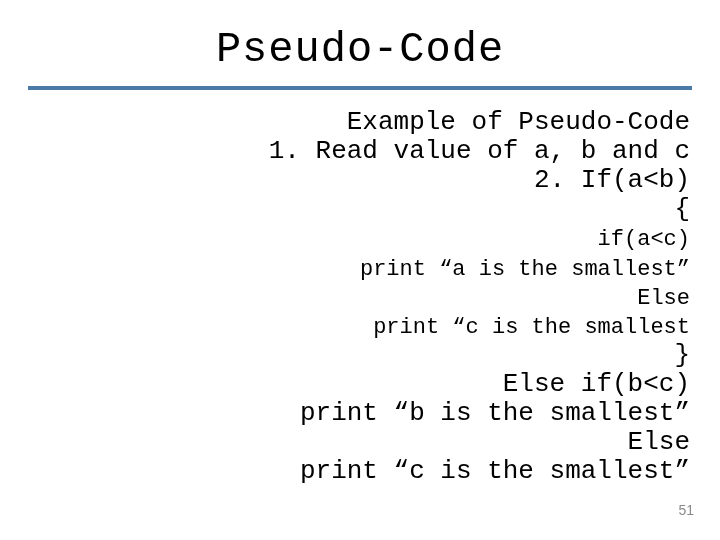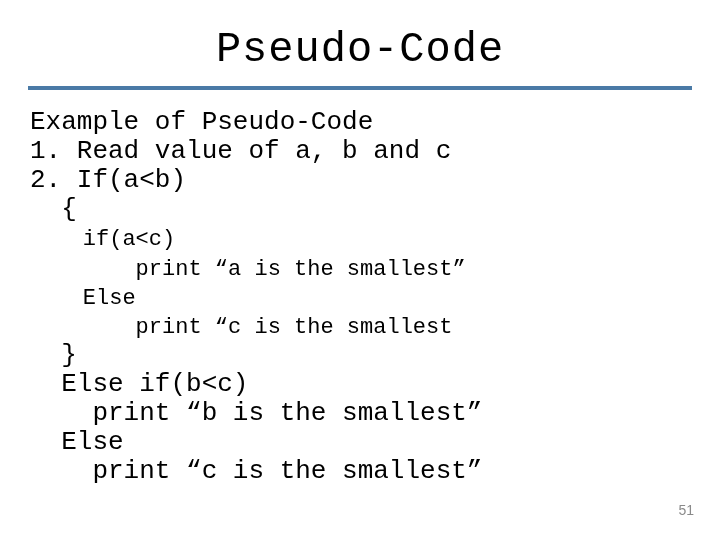--- a/index.html
+++ b/index.html
@@ -29,20 +29,21 @@
   .rule {
     margin: 0 28px 18px 28px;
     height: 0;
     border-top: 4px solid #4a7aa6;
   }
   .body {
     padding: 0 30px;
     font-size: 26px;
     line-height: 1.12;
     white-space: pre;
+    text-align: right;
   }
   .small {
     font-size: 22px;
   }
   .page-num {
     position: absolute;
     right: 26px;
     bottom: 22px;
     font-family: Arial, sans-serif;
     font-size: 14px;

